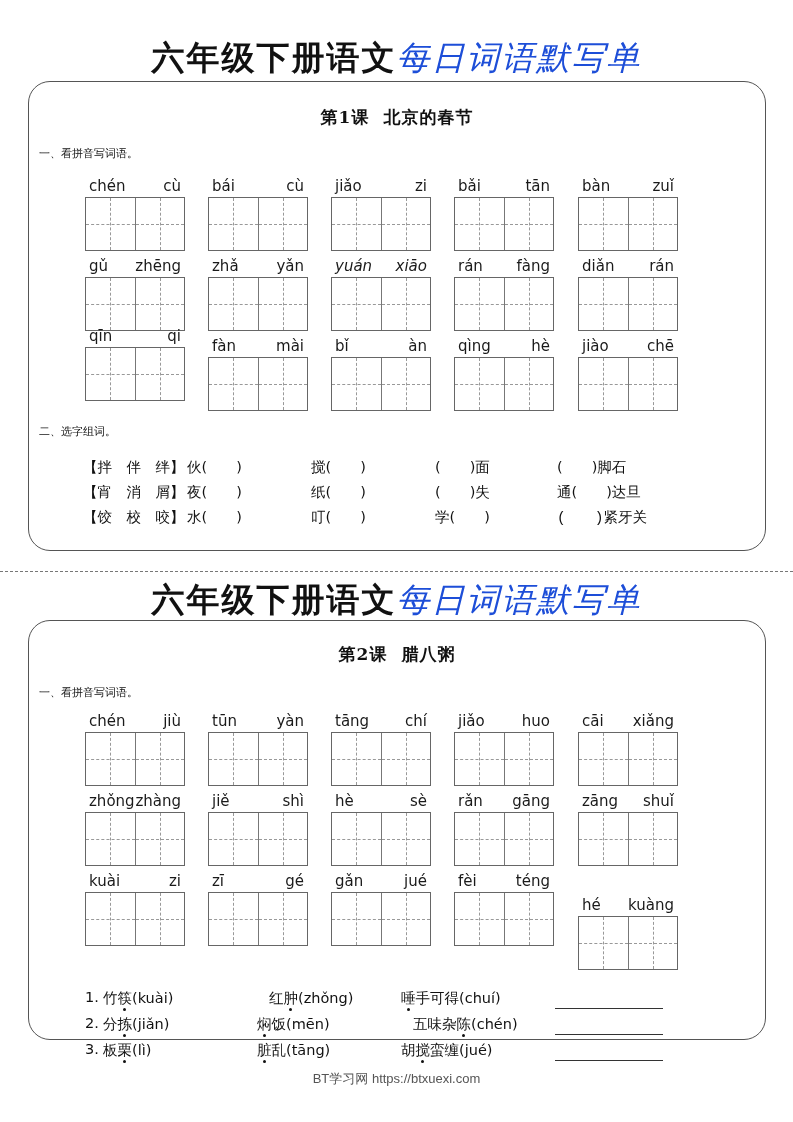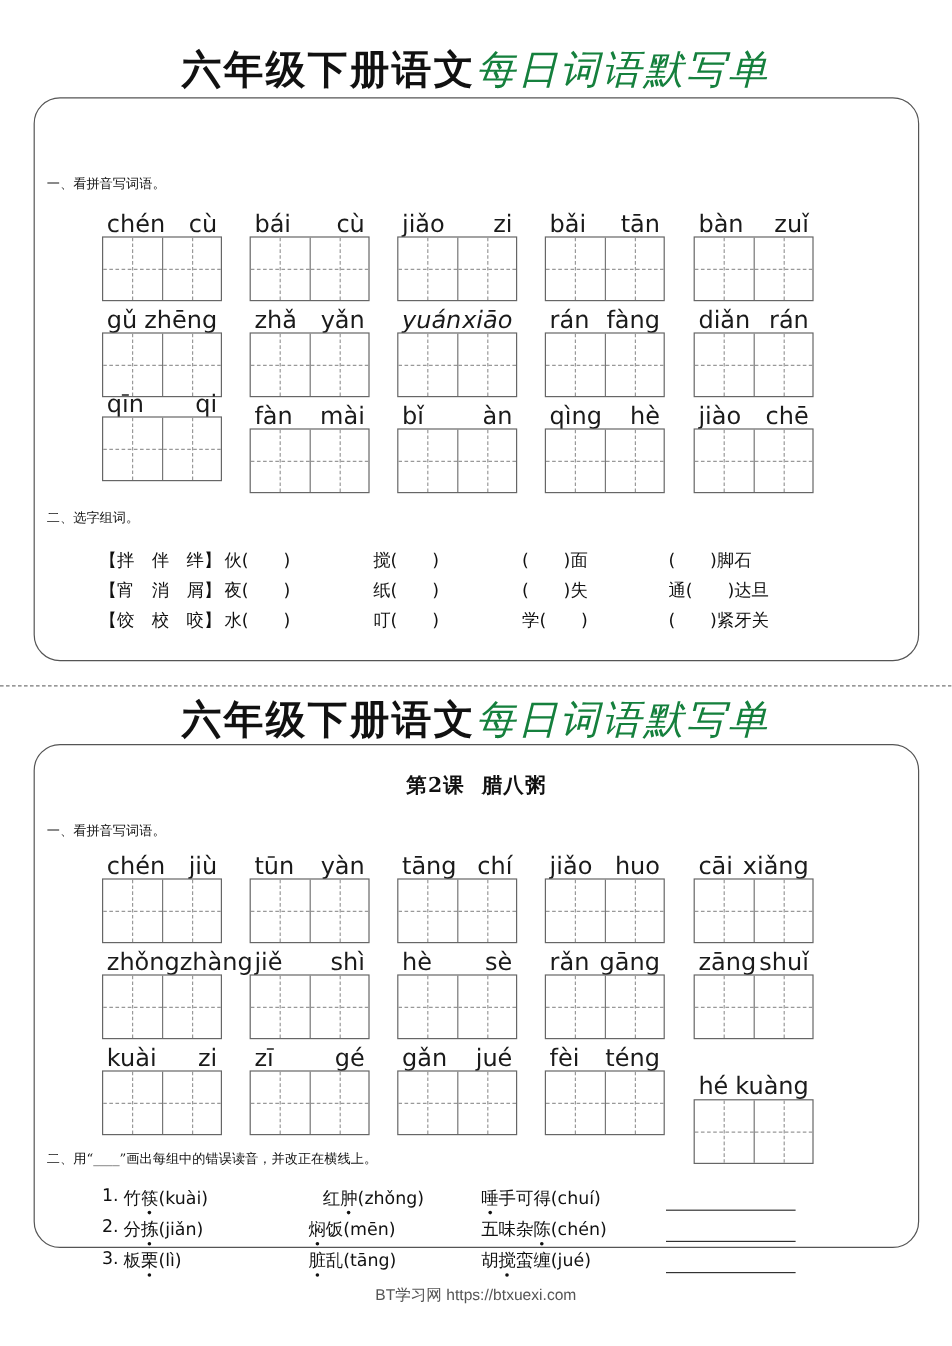--- a/index.html
+++ b/index.html
@@ -5,41 +5,41 @@
   * { box-sizing: border-box; margin: 0; padding: 0; }
   html, body { width: 793px; height: 1122px; background: #ffffff; overflow: hidden; }
   body { position: relative; font-family: "DejaVu Serif", serif; color: #111; }
 
   .sheet-title {
     position: absolute; left: 0; width: 793px; text-align: center;
     font-family: "DejaVu Serif", serif; font-size: 33px; font-weight: bold;
     letter-spacing: 2px; color: #111; white-space: nowrap;
   }
   .sheet-title .t-strong { font-weight: bold; }
-  .sheet-title .t-brush { font-weight: normal; color: #15803d; font-style: italic; }
+  .sheet-title .t-brush { font-weight: normal; color: #1d4ed8; font-style: italic; }
 
   .panel {
     position: absolute; left: 28px; width: 738px;
     border: 1.6px solid #555; border-radius: 22px; background: #fff;
   }
   .lesson-title {
     position: absolute; left: 0; width: 100%; text-align: center;
     font-family: "DejaVu Serif", serif; font-weight: bold; font-size: 17px; letter-spacing: 1px;
   }
   .lesson-title .gap { display: inline-block; width: 14px; }
 
   .section-head {
     position: absolute; left: 10px;
     font-family: "DejaVu Serif", serif; font-size: 11px; white-space: nowrap;
   }
 
   .word-group { position: absolute; width: 100px; }
   .pinyin {
     display: flex; justify-content: space-between; padding: 0 4px;
-    font-family: "DejaVu Sans", sans-serif; font-size: 20px; height: 22px; line-height: 22px;
+    font-family: "DejaVu Sans", sans-serif; font-size: 15px; height: 22px; line-height: 22px;
     white-space: nowrap; color: #1a1a1a;
   }
   .pinyin span { display: inline-block; }
   .grid-box {
     position: relative; width: 100px; height: 54px; border: 1.5px solid #666;
     display: flex; cursor: text;
   }
   .cell { position: relative; flex: 1; height: 100%; }
   .cell + .cell { border-left: 1.5px solid #777; }
   .cell::before {
@@ -82,20 +82,23 @@
   }
 </style>
 </head>
 <body>
 
 <div class="sheet-title" style="top:36px;">
   <span class="t-strong">六年级下册语文</span><span class="t-brush">每日词语默写单</span>
 </div>
 
 <div class="panel" style="top:81px; height:470px;">
+  <div class="lesson-title" style="top:24px;">
+    <span>第1课</span><span class="gap"></span><span>北京的春节</span>
+  </div>
   <div class="section-head" style="top:64px;">一、看拼音写词语。</div>
 
   <div id="words-l1">
       <div class="word-group" style="left: 56px; top: 93px;">
         <div class="pinyin">
           <span>chén</span>
           <span>cù</span>
         </div>
         <div class="grid-box">
           <div class="cell"></div>
@@ -258,21 +261,21 @@
     <span class="item" style="left:104px;">夜(　　)</span>
     <span class="item" style="left:228px;">纸(　　)</span>
     <span class="item" style="left:352px;">(　　)失</span>
     <span class="item" style="left:474px;">通(　　)达旦</span>
   </div>
   <div class="choice-row" style="top:426px;">
     <span class="bracket">【饺　校　咬】</span>
     <span class="item" style="left:104px;">水(　　)</span>
     <span class="item" style="left:228px;">叮(　　)</span>
     <span class="item" style="left:352px;">学(　　)</span>
-    <span class="item" style="left:474px;">(　　)紧牙关</span>
+    <span class="item" style="left:474px;font-family:Liberation Mono, monospace;">(　　)紧牙关</span>
   </div>
 </div>
 
 <div class="cut-line"></div>
 
 <div class="sheet-title" style="top:578px;">
   <span class="t-strong">六年级下册语文</span><span class="t-brush">每日词语默写单</span>
 </div>
 
 <div class="panel" style="top:620px; height:420px;">
@@ -427,35 +430,34 @@
           <span>hé</span>
           <span>kuàng</span>
         </div>
         <div class="grid-box">
           <div class="cell"></div>
           <div class="cell"></div>
         </div>
       </div>
     </div>
 
-  <div class="section-head" style="top:337px;">二、用“____”画出每组中的错误读音，并改正在横线上。</div>
 
   <div id="fix-rows">
       <div class="fix-row" style="top: 368px;">
         <span class="item" style="left:0;">1.</span>
         <span class="item" style="left:18px;"><span>竹</span><span class="dot">筷</span><span></span><span>(kuài)</span></span>
         <span class="item" style="left: 172px; margin-left: 12px;"><span>红</span><span class="dot">肿</span><span></span><span>(zhǒng)</span></span>
         <span class="item" style="left: 316px;"><span></span><span class="dot">唾</span><span>手可得</span><span>(chuí)</span></span>
       </div>
       <div class="answer-line" style="top: 370px;"></div>
       <div class="fix-row" style="top: 394px;">
         <span class="item" style="left:0;">2.</span>
         <span class="item" style="left:18px;"><span>分</span><span class="dot">拣</span><span></span><span>(jiǎn)</span></span>
         <span class="item" style="left: 172px;"><span></span><span class="dot">焖</span><span>饭</span><span>(mēn)</span></span>
-        <span class="item" style="left: 316px;"><span>五味杂</span><span class="dot">陈</span><span></span><span>(chén)</span></span>
+        <span class="item" style="left: 328px;"><span>五味杂</span><span class="dot">陈</span><span></span><span>(chén)</span></span>
       </div>
       <div class="answer-line" style="top: 396px;"></div>
       <div class="fix-row" style="top: 420px;">
         <span class="item" style="left:0;">3.</span>
         <span class="item" style="left:18px;"><span>板</span><span class="dot">栗</span><span></span><span>(lì)</span></span>
         <span class="item" style="left: 172px;"><span></span><span class="dot">脏</span><span>乱</span><span>(tāng)</span></span>
         <span class="item" style="left: 316px;"><span>胡</span><span class="dot">搅</span><span>蛮缠</span><span>(jué)</span></span>
       </div>
       <div class="answer-line" style="top: 422px;"></div>
     </div>

